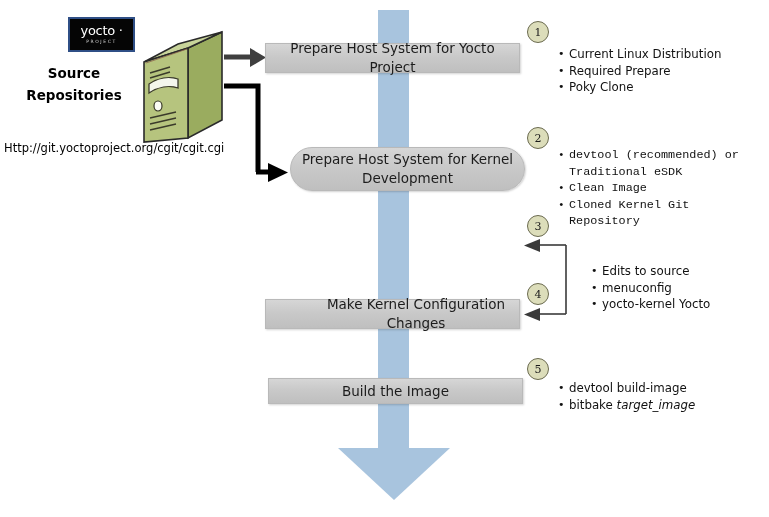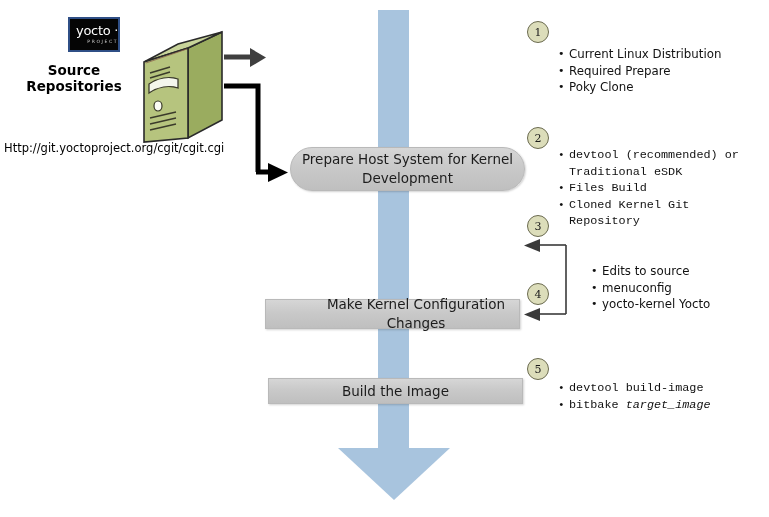--- a/index.html
+++ b/index.html
@@ -39,28 +39,28 @@
     border-left: 56px solid transparent;
     border-right: 56px solid transparent;
     border-top: 52px solid #a8c4de;
   }
 
   
   .yocto-logo {
     position: absolute;
     left: 68px;
     top: 17px;
-    width: 52px;
+    width: 67px;
     height: 35px;
     background: #050505;
     border: 2px solid #2f4f86;
     box-sizing: border-box;
     display: flex;
     flex-direction: column;
-    align-items: flex-end;
+    align-items: center;
     justify-content: center;
   }
   .yocto-word {
     color: #ffffff;
     font-size: 13px;
     letter-spacing: -0.3px;
     line-height: 13px;
     font-family: "DejaVu Sans", "Liberation Sans", sans-serif;
   }
   .yocto-sub {
@@ -73,21 +73,21 @@
 
   
   .src-label {
     position: absolute;
     left: 10px;
     top: 62px;
     width: 128px;
     text-align: center;
     font-size: 13.5px;
     font-weight: bold;
-    line-height: 16px;
+    line-height: 22px;
     color: #000000;
   }
   .src-url {
     position: absolute;
     left: 4px;
     top: 141px;
     font-size: 11.5px;
     color: #000000;
     white-space: nowrap;
   }
@@ -164,21 +164,21 @@
   .bullets li:before {
     content: "\2022";
     position: absolute;
     left: 0;
     top: 0;
     font-size: 11px;
   }
   #bullets1 { left: 550px; top: 38px; width: 212px; }
   #bullets2 { left: 550px; top: 139px; width: 212px; font-family: Liberation Mono, monospace; }
   #bullets34 { left: 583px; top: 255px; width: 180px; }
-  #bullets5 { left: 550px; top: 372px; width: 212px; font-family: Liberation Mono, monospace; }
+  #bullets5 { left: 550px; top: 372px; width: 212px; }
   .italic { font-style: italic; }
 
   
   .svg-layer {
     position: absolute;
     left: 0; top: 0;
     width: 769px;
     height: 517px;
     overflow: visible;
   }
@@ -239,20 +239,21 @@
 
     <g>
       <polyline points="566,245 566,314" fill="none" stroke="#3a3a3a" stroke-width="1.6"></polyline>
       <line x1="566" y1="245" x2="540" y2="245" stroke="#3a3a3a" stroke-width="1.6"></line>
       <polygon points="540,239 524,245.5 540,252" fill="#3a3a3a"></polygon>
       <line x1="566" y1="314" x2="540" y2="314" stroke="#3a3a3a" stroke-width="1.6"></line>
       <polygon points="540,308 524,314.5 540,321" fill="#3a3a3a"></polygon>
     </g>
   </svg>
 
+  <div class="pbox" id="box1" style="white-space: pre-line;">Prepare Host System for Yocto Project</div>
   <div class="pbox" id="box2" style="white-space: pre-line;">Prepare Host System for Kernel
 Development</div>
   <div class="pbox" id="box4" style="white-space: pre-line; padding-left: 47px;">Make Kernel Configuration Changes</div>
   <div class="pbox" id="box5" style="white-space: pre-line;">Build the Image</div>
 
   <div class="step-circle" id="circle1">1</div>
   <div class="step-circle" id="circle2">2</div>
   <div class="step-circle" id="circle3">3</div>
   <div class="step-circle" id="circle4">4</div>
   <div class="step-circle" id="circle5">5</div>
@@ -262,21 +263,21 @@
       <li>Current Linux Distribution</li>
       <li>Required Prepare</li>
       <li>Poky Clone</li>
     </ul>
   </div>
 
   <div class="bullets" id="bullets2">
     <ul>
       <li>devtool (recommended) or
 Traditional eSDK</li>
-      <li>Files Build</li>
+      <li>Clean Image</li>
       <li>Cloned Kernel Git Repository</li>
     </ul>
   </div>
 
   <div class="bullets" id="bullets34">
     <ul>
       <li>Edits to source</li>
       <li>menuconfig</li>
       <li>yocto-kernel Yocto</li>
     </ul>

